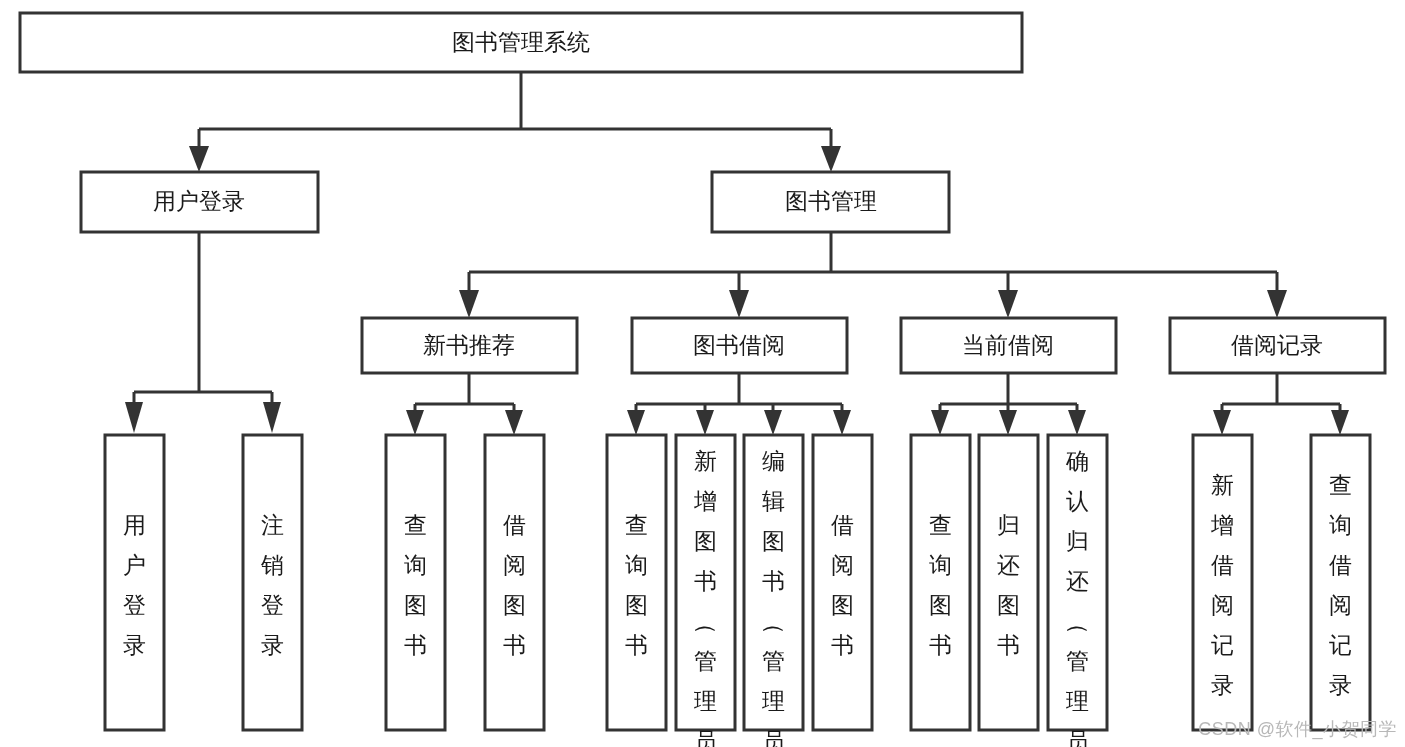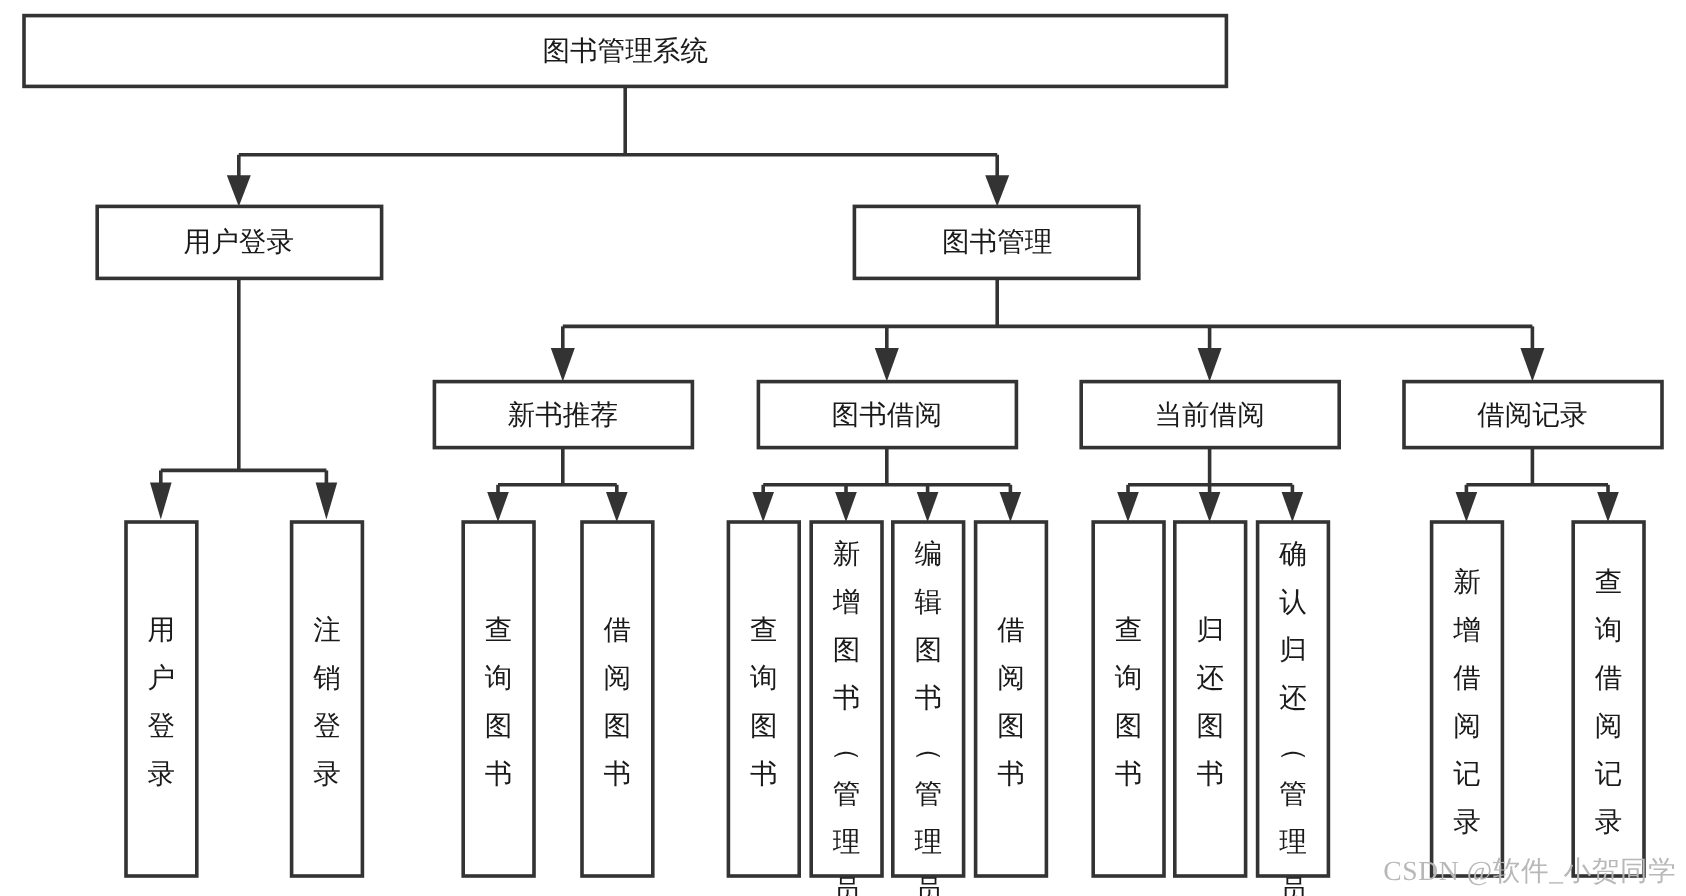--- a/index.html
+++ b/index.html
@@ -51,22 +51,22 @@
   .node-label-v {
     font-family: "Liberation Sans", "DejaVu Sans", sans-serif;
     font-size: 23px;
     fill: #1a1a1a;
     text-anchor: middle;
   }
   .watermark {
     position: absolute;
     right: 8px;
     bottom: 6px;
-    font-family: Liberation Serif, serif;
-    font-size: 23px;
+    font-family: Liberation Sans, sans-serif;
+    font-size: 18px;
     color: #b8b8b8;
     letter-spacing: 0.5px;
     white-space: nowrap;
     pointer-events: none;
   }
 </style>
 </head>
 <body>
 
 <div id="diagram-root">

